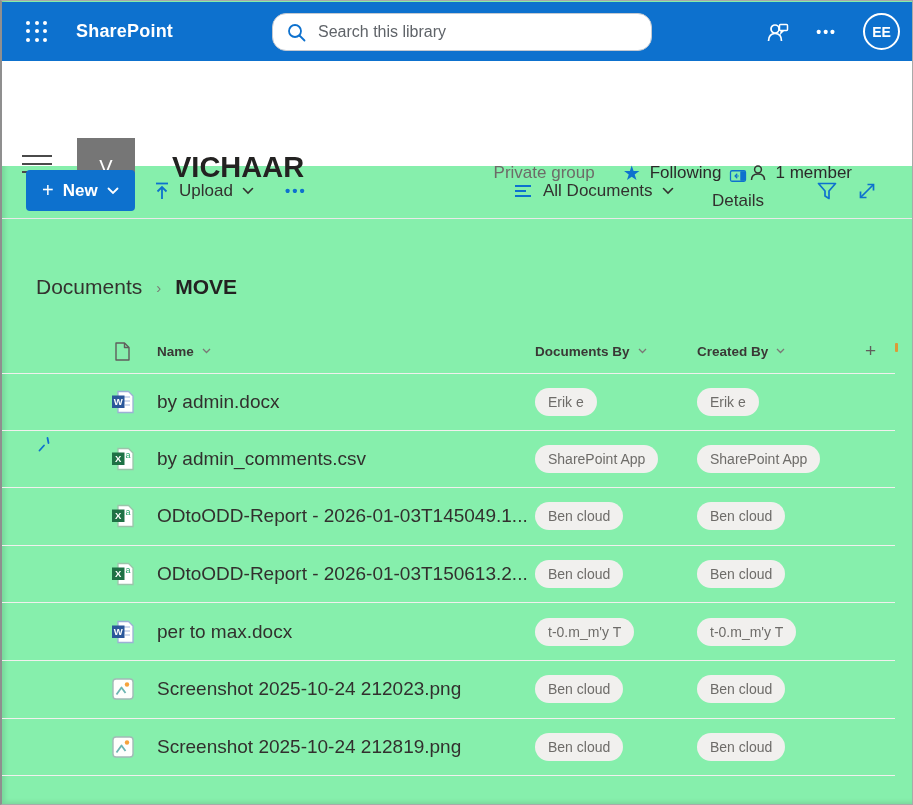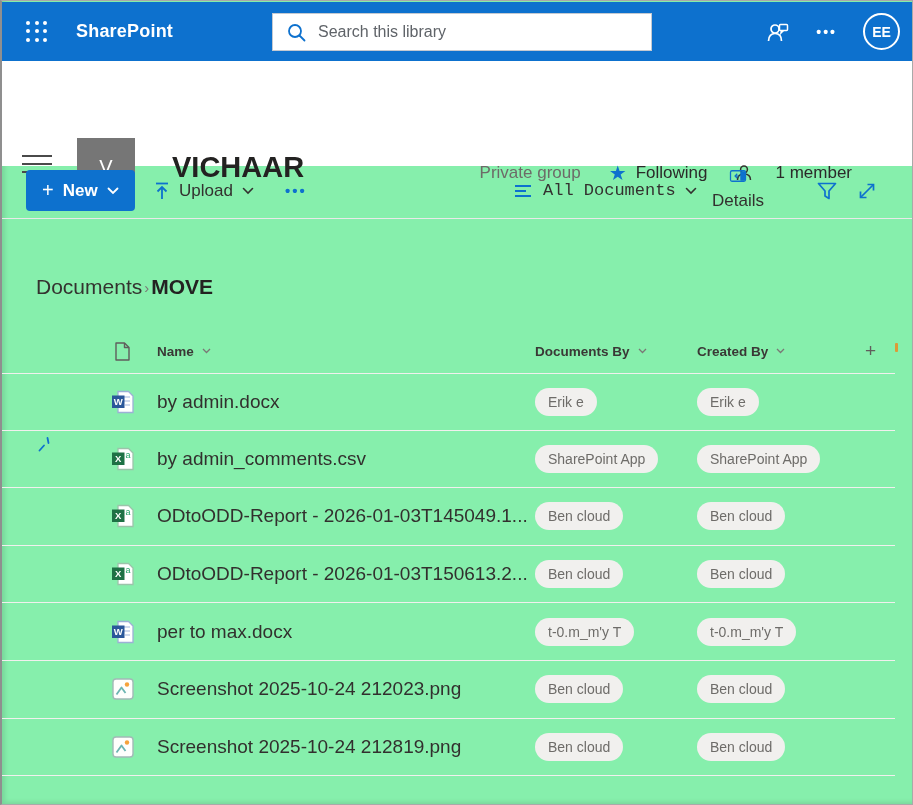--- a/index.html
+++ b/index.html
@@ -16,21 +16,21 @@
   .suitebar {
     position:absolute; left:0; top:1px; width:100%; height:59px;
     background:#0d71ce; display:flex; align-items:center;
   }
   .waffle { width:22px; height:22px; margin-left:24px; display:grid;
     grid-template-columns:repeat(3,1fr); gap:4px; cursor:pointer; }
   .waffle i { width:4px; height:4px; background:#fff; border-radius:50%; display:block; }
   .suite-title { color:#fff; font-size:18px; font-weight:700; margin-left:28px; letter-spacing:.2px; }
   .searchbox {
     position:absolute; left:270px; top:11px; width:380px; height:38px;
-    background:#fff; border:1px solid #c3c9d1; border-radius:0;
+    background:#fff; border:1px solid #c3c9d1; border-radius:14px;
     display:flex; align-items:center; padding-left:14px;
   }
   .searchbox svg { flex:0 0 auto; }
   .searchbox input {
     border:0; outline:0; background:transparent; margin-left:12px;
     font-size:16px; color:#444; width:300px; font-family:inherit;
   }
   .searchbox input::placeholder { color:#5f6368; }
   .suite-right { position:absolute; right:12px; top:0; height:59px; display:flex; align-items:center; gap:26px; }
   .suite-ellipsis { color:#fff; font-size:14px; letter-spacing:2px; font-weight:700; cursor:pointer; }
@@ -46,43 +46,43 @@
   .hamburger i { display:block; height:2px; background:#4a4a4a; margin-bottom:6px; }
   .site-logo {
     position:absolute; left:75px; top:77px; width:58px; height:58px; background:#767676;
     color:#fff; font-size:20px; display:flex; align-items:center; justify-content:center; cursor:pointer;
   }
   .site-title { position:absolute; left:170px; top:90px; font-size:29px; font-weight:700; color:#232221; cursor:pointer; }
   .site-meta { position:absolute; right:60px; top:102px; display:flex; align-items:center; gap:28px; }
   .privacy { color:#6d6b68; font-size:17px; }
   .following { display:flex; align-items:center; gap:9px; color:#2b2a29; font-size:17px; cursor:pointer; }
   .star { color:#0d71ce; font-size:20px; line-height:1; }
-  .members { display:flex; align-items:center; gap:22px; color:#2b2a29; font-size:17px; cursor:pointer; }
+  .members { display:flex; align-items:center; gap:8px; color:#2b2a29; font-size:17px; cursor:pointer; }
 
   
   .commandbar { position:absolute; left:0; top:165px; width:100%; height:53px; border-bottom:1px solid #e9e9e9; }
   .btn-new {
     position:absolute; left:24px; top:4px; height:41px; padding:0 16px;
     background:#0d71ce; border:0; border-radius:4px; color:#fff; font-size:17px; font-weight:600;
     display:flex; align-items:center; gap:9px; cursor:pointer; font-family:inherit;
   }
   .btn-new .plus { font-size:20px; font-weight:400; }
   .cmd-item { position:absolute; top:4px; height:41px; display:flex; align-items:center; gap:9px;
     font-size:17px; color:#33312f; cursor:pointer; background:none; border:0; font-family:inherit; }
   .cmd-upload { left:152px; }
   .cmd-ellipsis { left:283px; color:#0d71ce; font-size:15px; letter-spacing:2px; font-weight:700; }
-  .cmd-view { left:512px;font-family:Liberation Mono, monospace; }
+  .cmd-view { left:512px; }
   .cmd-details { left:710px;flex-direction:column; }
   .icon-btn { position:absolute; top:10px; width:30px; height:30px; display:flex; align-items:center; justify-content:center;
     background:none; border:0; cursor:pointer; }
   .cmd-filter { left:810px; }
   .cmd-expand { left:850px; }
 
   
-  .breadcrumb { position:absolute; left:34px; top:274px; display:flex; align-items:center; gap:2px; font-size:21px; }
+  .breadcrumb { position:absolute; left:34px; top:274px; display:flex; align-items:center; gap:14px; font-size:21px; }
   .crumb-root { color:#34322f; cursor:pointer; }
   .crumb-sep { color:#7a7875; font-size:15px; }
   .crumb-current { color:#232221; font-weight:700; }
 
   
   .table { position:absolute; left:0; top:328px; width:913px; }
   .thead {
     position:relative; display:grid; height:44px; align-items:center;
     grid-template-columns:55px 378px 162px 162px 60px; padding-left:100px;
     font-size:13.5px; font-weight:700; color:#3a3836;

